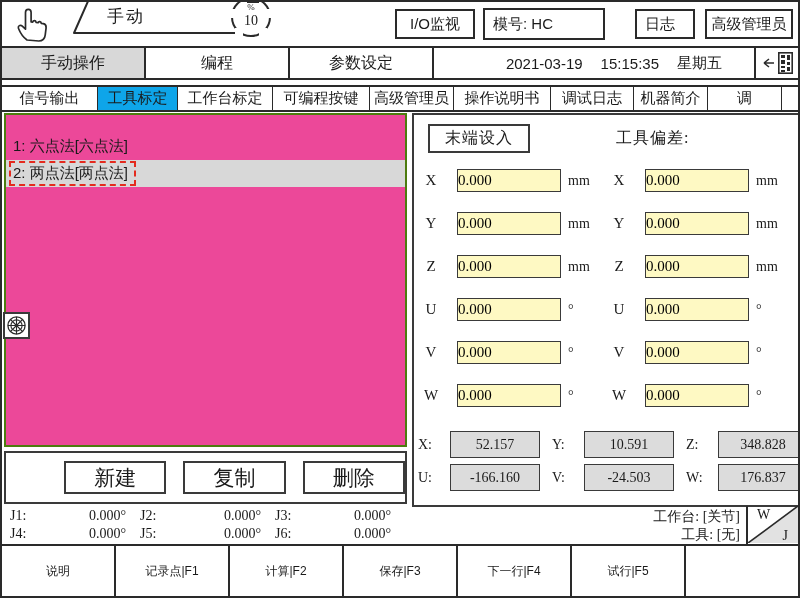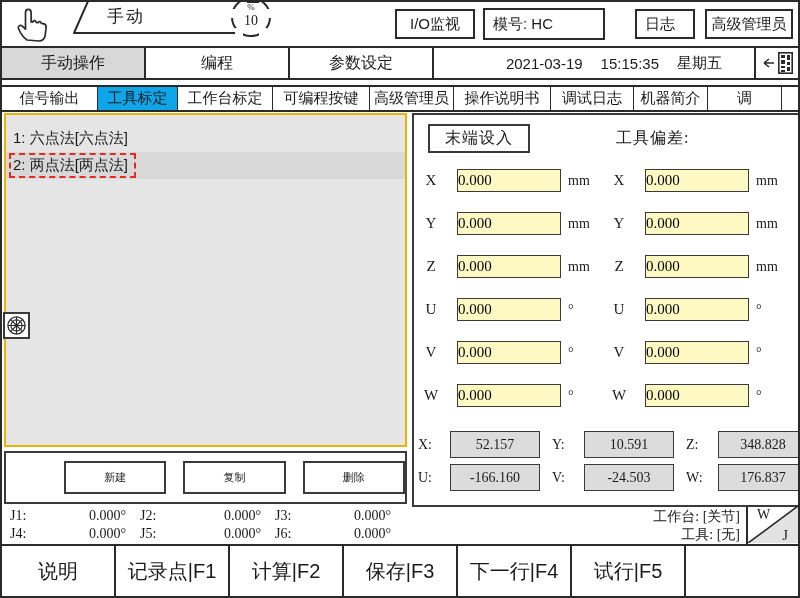--- a/index.html
+++ b/index.html
@@ -31,28 +31,28 @@
   .tab { display:flex; align-items:center; justify-content:center; font-size:15px; border-right:1px solid #2a2a2a; white-space:nowrap; overflow:hidden; flex:0 0 auto; }
   .tab.sel { background:#0ea5e9; }
   .tab:nth-child(1){width:96px}.tab:nth-child(2){width:80px}.tab:nth-child(3){width:95px}
   .tab:nth-child(4){width:97px}.tab:nth-child(5){width:84px}.tab:nth-child(6){width:97px}
   .tab:nth-child(7){width:83px}.tab:nth-child(8){width:74px}.tab:nth-child(9){width:74px}
   .tab:nth-child(10){width:34px; border-right:none;}
 
   
   .main { height:395px; display:flex; position:relative; }
   .left-col { width:407px; flex:0 0 auto; padding:1px 0 0 2px; }
-  .list-box { width:403px; height:334px; border:2px solid #eab308; background:#e5e5e5; padding-top:10px; }
+  .list-box { width:403px; height:334px; border:2px solid #4d7c0f; background:#ec4899; padding-top:18px; }
   .list-item { height:27px; display:flex; align-items:center; font-size:15px; padding-left:3px; }
   .list-item.sel { background:#d8d8d8; }
   .li-text { padding:1px 6px 1px 2px; border:2px solid transparent; }
   .list-item.sel .li-text { border:2px dashed #e42b1e; }
   .wheel-btn { position:absolute; left:1px; top:200px; width:27px; height:27px; border:2px solid #3a3a3a; background:#fff; display:flex; align-items:center; justify-content:center; z-index:3; }
   .actions-box { width:403px; height:53px; margin-top:4px; border:2px solid #3a3a3a; display:flex; align-items:center; }
-  .act-btn { width:103px; height:33px; border:2px solid #3a3a3a; background:#fff; font-size:11px; display:flex; align-items:center; justify-content:center; }
+  .act-btn { width:103px; height:33px; border:2px solid #3a3a3a; background:#fff; font-size:21px; display:flex; align-items:center; justify-content:center; }
   .act-btn.b1 { margin-left:58px; } .act-btn.b2 { margin-left:17px; } .act-btn.b3 { margin-left:17px; }
 
   
   .panel { flex:1; margin:1px 2px 0 3px; border:2px solid #3a3a3a; background:#fff; font-family:"Liberation Serif",serif; }
   .panel-head { display:flex; align-items:center; margin:9px 0 0 14px; }
   .end-btn { width:102px; height:29px; border:2px solid #3a3a3a; background:#fff; font-size:16px; font-family:"Liberation Serif",serif; display:flex; align-items:center; justify-content:center; letter-spacing:1px; }
   .offset-lab { margin-left:86px; font-size:16px; letter-spacing:1px; }
   .axis-grid { margin-top:6px; }
   .axis-row { display:flex; align-items:center; height:43px; padding-left:4px; }
   .alab { width:26px; text-align:center; font-size:15px; }
@@ -70,21 +70,21 @@
   .joints { display:grid; grid-template-columns:130px 135px 130px; grid-auto-rows:18px; padding-left:8px; }
   .joint { display:flex; justify-content:space-between; padding-right:14px; font-size:14px; }
   .sys-block { margin-left:auto; text-align:right; font-size:14px; line-height:18px; padding-right:6px; }
   .wj-box { width:52px; height:39px; border-left:2px solid #2a2a2a; position:relative; flex:0 0 auto; }
   .wj-box svg { position:absolute; left:0; top:0; }
   .wj-w { position:absolute; left:9px; top:1px; font-size:14px; }
   .wj-j { position:absolute; right:10px; bottom:1px; font-size:14px; }
 
   
   .fnbar { height:50px; display:flex; }
-  .fn-cell { flex:1; display:flex; align-items:center; justify-content:center; font-size:20px; }
+  .fn-cell { flex:1; display:flex; align-items:center; justify-content:center; font-size:12px; }
   .fn-cell + .fn-cell { border-left:2px solid #2a2a2a; }
 
   svg { display:block; }
 </style>
 </head>
 <body>
 
 <div class="screen">
 
   <div class="header">

